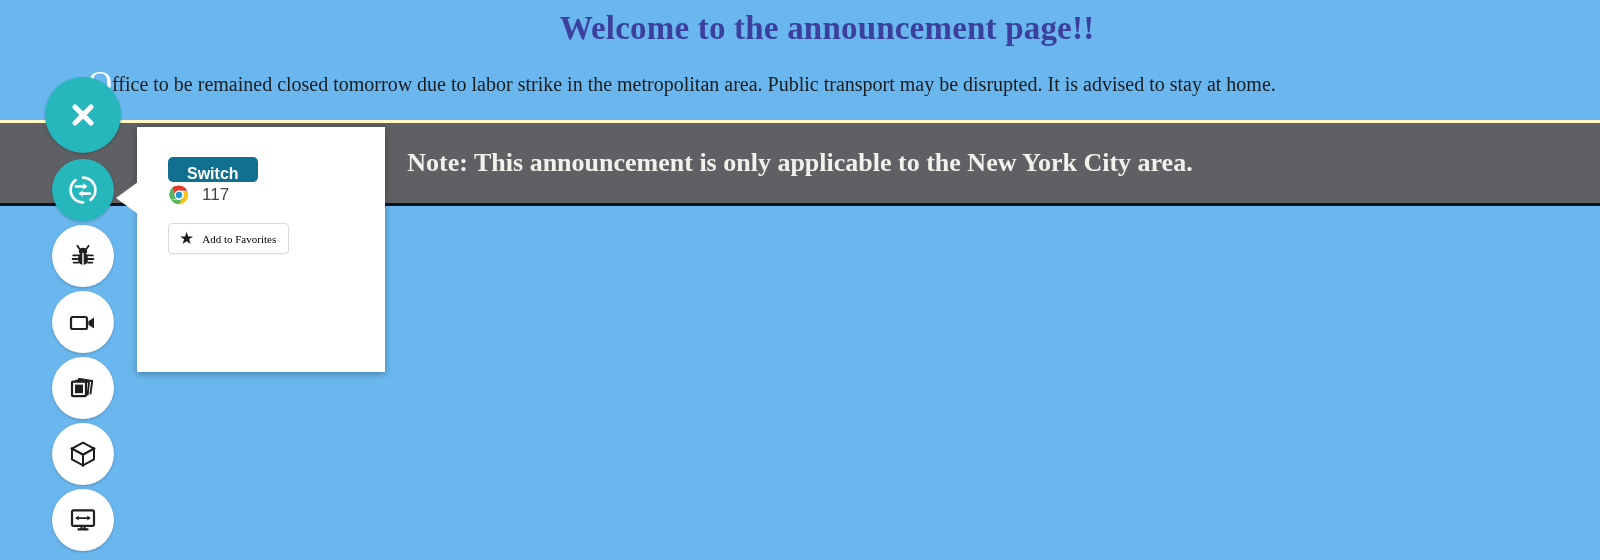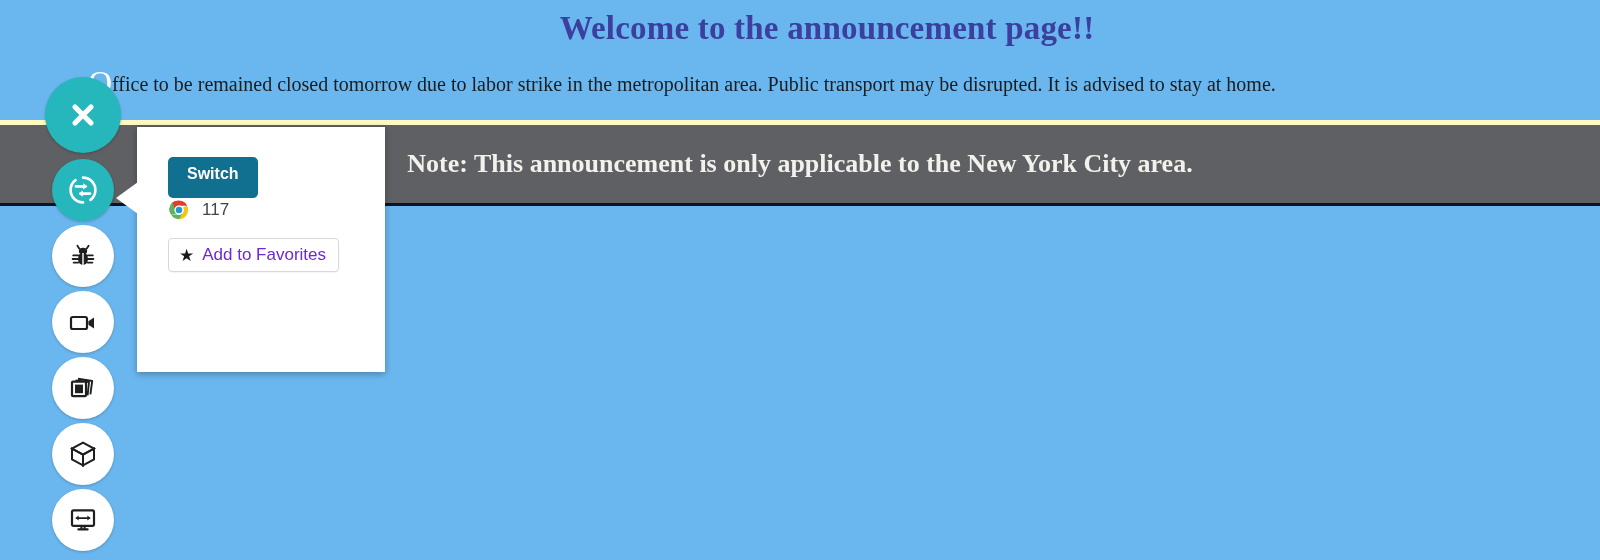--- a/index.html
+++ b/index.html
@@ -55,21 +55,21 @@
     margin-right: 0px;
   }
 
   .note-banner {
     position: absolute;
     top: 120px;
     left: 0;
     width: 1600px;
     height: 86px;
     background: #5f6063;
-    border-top: 5px solid #fef9c3;
+    border-top: 3px solid #fef9c3;
     border-bottom: 3px solid #0d1324;
     box-sizing: border-box;
     display: flex;
     align-items: center;
     justify-content: center;
   }
   .note-banner .note-text {
     font-family: "Liberation Serif", serif;
     font-weight: bold;
     font-size: 26px;
@@ -129,21 +129,21 @@
   .popup-inner {
     padding: 30px 0 0 31px;
   }
   .switch-button {
     display: inline-block;
     background: #11708f;
     color: #ffffff;
     font-family: "Liberation Sans", sans-serif;
     font-weight: bold;
     font-size: 16px;
-    padding: 9px 19px 16px 19px;
+    padding: 9px 19px 0 19px;
     border-radius: 5px;
     border: none;
     cursor: pointer;
     line-height: 1;
   }
   .info-row {
     display: flex;
     align-items: center;
     height: 24px;
   }
@@ -173,23 +173,23 @@
     cursor: pointer;
     box-shadow: 0 1px 1px rgba(0,0,0,0.04);
   }
   .fav-button .star {
     font-size: 17px;
     color: #1a1a1a;
     line-height: 1;
     margin-right: 8px;
   }
   .fav-button .fav-label {
-    font-family: Liberation Sans, sans-serif;
-    font-size: 17px;
-    color: #6d28d9;
+    font-family: Liberation Serif, serif;
+    font-size: 11px;
+    color: #000000;
     white-space: nowrap;
   }
 </style>
 </head>
 <body>
 
 <div id="page-root">
 
   <div class="page-title">Welcome to the announcement page!!</div>
 

